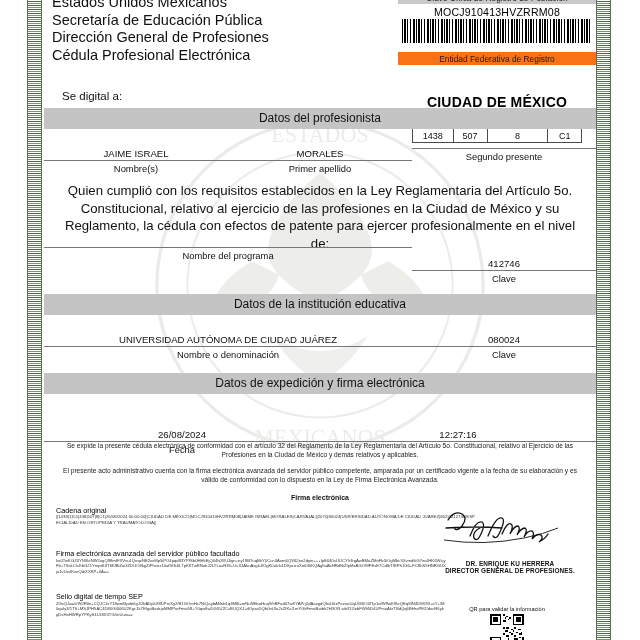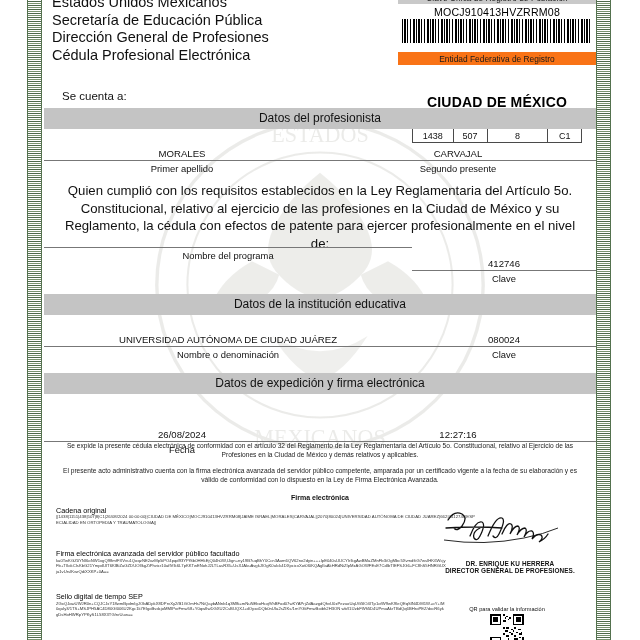--- a/index.html
+++ b/index.html
@@ -259,33 +259,37 @@
         <tr>
           <td>1438</td>
           <td>507</td>
           <td>8</td>
           <td>C1</td>
         </tr>
       </tbody>
         </table>
     </div>
 
-    <div class="se-expide">Se cuenta a:</div>
+    <div class="se-expide">Se digital a:</div>
 
     <div class="sec-bar" style="top:108px;">Datos del profesionista</div>
 
     <div class="fields" style="top:148px;">
       <div class="frow">
         <div class="fcell">
+          <div class="fval">JAIME ISRAEL</div>
+          <div class="fline"></div>
+          <div class="flabel">Nombre(s)</div>
+        </div>
+        <div class="fcell">
           <div class="fval">MORALES</div>
           <div class="fline"></div>
           <div class="flabel">Primer apellido</div>
         </div>
         <div class="fcell">
-          <div class="fval">CARVAJAL</div>
           <div class="fline"></div>
           <div class="flabel">Segundo presente</div>
         </div>
       </div>
     </div>
 
     <div class="legal" style="top:182px;">Quien cumplió con los requisitos establecidos en la Ley Reglamentaria del Artículo 5o. Constitucional, relativo al ejercicio de las profesiones en la Ciudad de México y su Reglamento, la cédula con efectos de patente para ejercer profesionalmente en el nivel de:</div>
 
     <div class="fields" style="top:247px;">
       <div class="frow">

